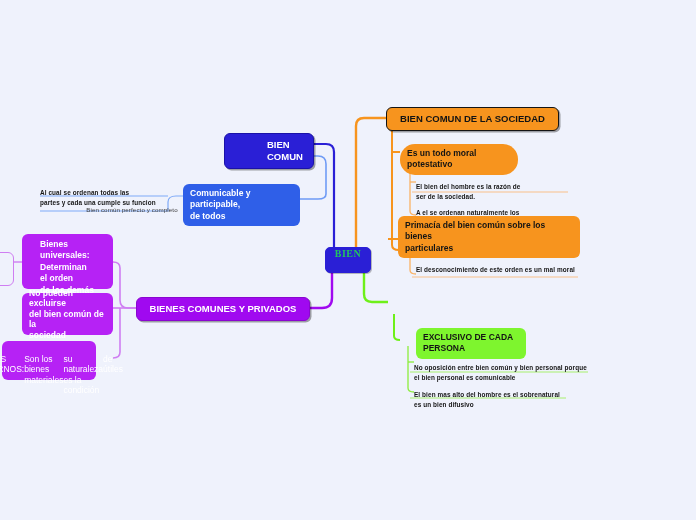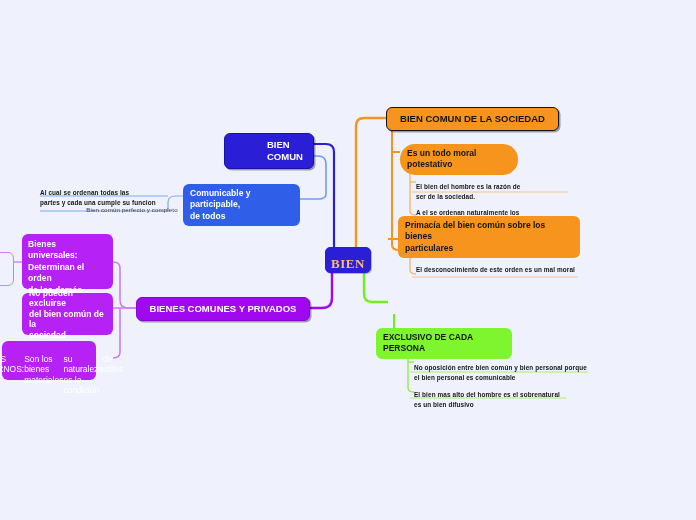--- a/index.html
+++ b/index.html
@@ -12,23 +12,23 @@
   }
   #canvas{position:absolute;left:0;top:0;width:696px;height:520px;}
   #links{position:absolute;left:0;top:0;width:696px;height:520px;pointer-events:none;}
 
   .node{position:absolute;box-sizing:border-box;}
 
   
   .root{
     left:325px;top:247px;width:46px;height:26px;
     background:#2a1fd6;border:1px solid #2a1fd6;border-radius:5px;
-    color:#fdba74;font-family:"Liberation Serif", serif;
-    font-size:13px;font-weight:bold;
-    display:flex;align-items:flex-end;justify-content:center;
+    color:#22c55e;font-family:"Liberation Serif", serif;
+    font-size:10px;font-weight:bold;
+    display:flex;align-items:flex-start;justify-content:center;
     letter-spacing:.5px;
     box-shadow:1px 1px 0 rgba(0,0,0,.25);
   }
 
   
   .l1{
     border-radius:6px;color:#fff;font-weight:bold;font-size:9.5px;
     display:flex;align-items:center;padding:5px 9px;
     box-shadow:1.5px 1.5px 0 rgba(0,0,0,.35);
     line-height:1.25;
@@ -158,21 +158,21 @@
   </div>
 
   <div class="leaf" style="left:416px;top:265px;width:170px;">
     <span>El desconocimiento de este orden es un mal moral</span>
   </div>
 
   <div class="node l1 purple" style="left:136px;top:297px;width:174px;justify-content:center;">
     <span>BIENES COMUNES Y PRIVADOS</span>
   </div>
 
-  <div class="node l2 purple" style="left:22px;top:234px;width:91px;height:55px;flex-direction:column;align-items:flex-start;justify-content:space-around;padding:5px 6px;">
+  <div class="node l2 purple" style="left:22px;top:234px;width:91px;height:55px;flex-direction:column;align-items:flex-start;justify-content:space-around;padding:5px 18px;">
     <span>Bienes universales:</span>
     <span>Determinan el orden</span>
     <span>de los demás bienes</span>
   </div>
 
   <div class="node l2 purple" style="left:22px;top:293px;width:91px;height:42px;flex-direction:column;align-items:flex-start;justify-content:center;padding:3px 7px;line-height:1.22;">
     <span>No pueden excluirse</span>
     <span>del bien común de la</span>
     <span>sociedad</span>
   </div>
@@ -180,21 +180,21 @@
   <div class="node l2 purple" style="left:2px;top:341px;width:94px;height:39px;flex-direction:row;align-items:flex-start;justify-content:center;padding:13px 6px;line-height:1.22;font-weight:normal;">
     <span>BIENES EXTERNOS:</span>
     <span>Son los bienes materiales</span>
     <span>su naturaleza es la condición</span>
     <span>de útiles</span>
   </div>
 
   <div class="node stub"></div>
 
 
-  <div class="node l2 green" style="left:376px;top:328px;width:136px;">
+  <div class="node l2 green" style="left:416px;top:328px;width:110px;">
     <span>EXCLUSIVO DE CADA PERSONA</span>
   </div>
 
   <div class="leaf" style="left:414px;top:354px;width:185px;white-space:pre-line;">
     <span>No oposición entre bien común y bien personal porque
 el bien personal es comunicable</span>
   </div>
 
   <div class="leaf" style="left:414px;top:381px;width:185px;white-space:pre-line;">
     <span>El bien mas alto del hombre es el sobrenatural

